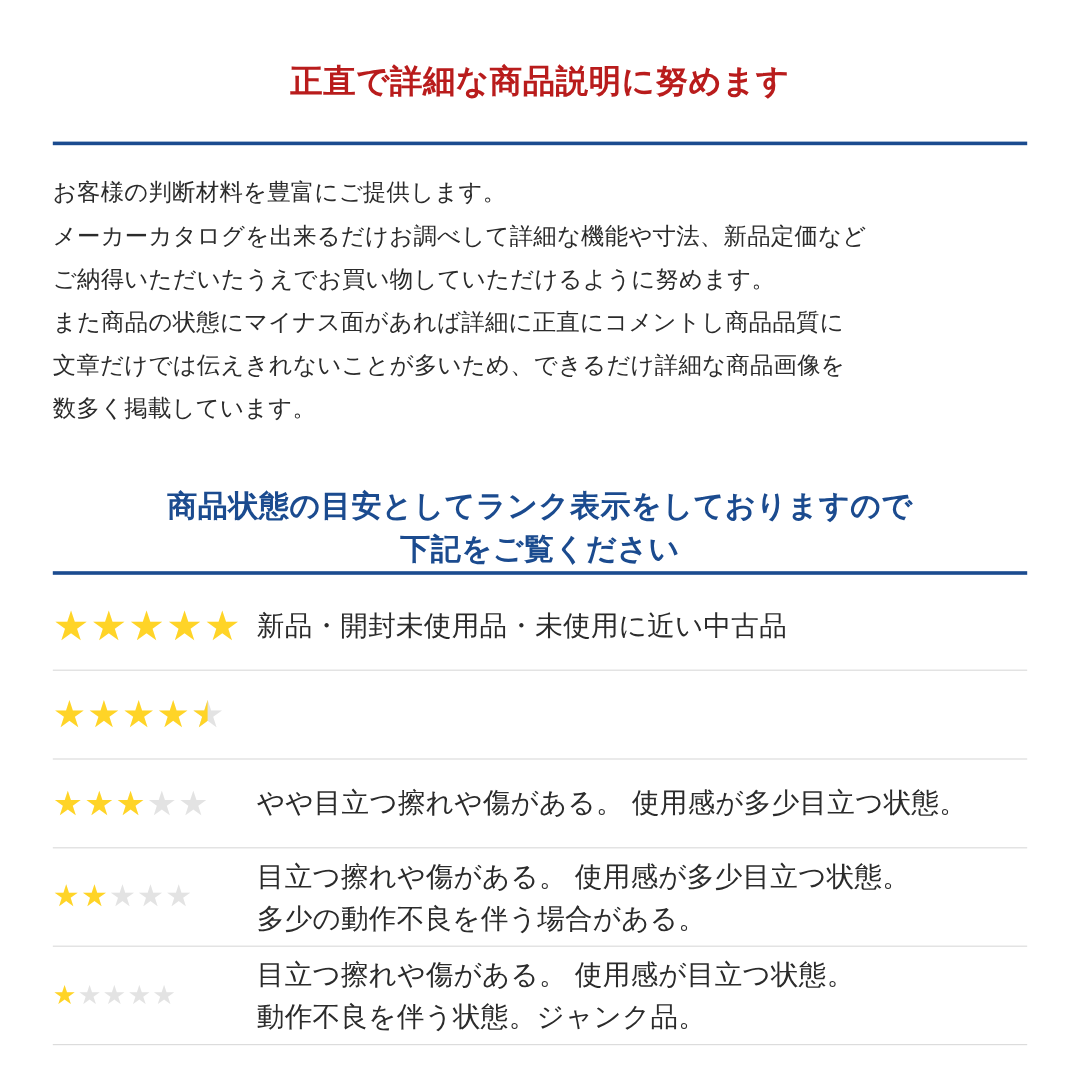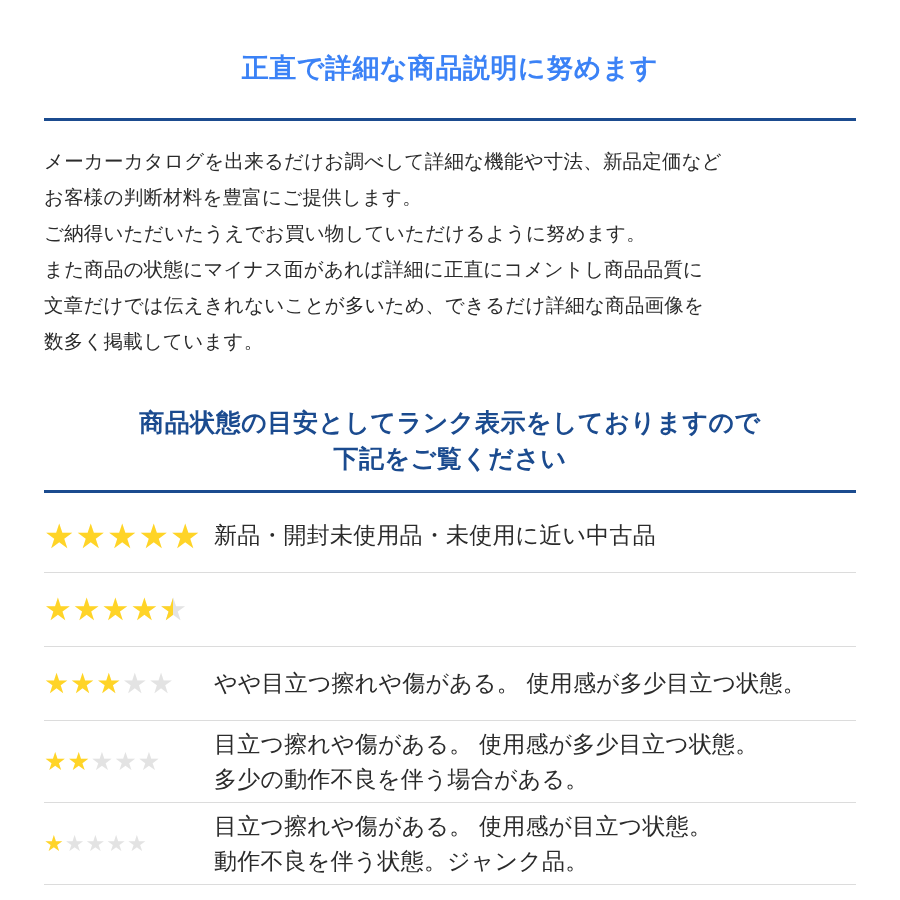--- a/index.html
+++ b/index.html
@@ -18,21 +18,21 @@
     position: relative;
     width: 900px;
     height: 900px;
     box-sizing: border-box;
     padding: 0 44px;
   }
 
   
   .headline {
     text-align: center;
-    color: #3b82f6;
+    color: #b91c1c;
     font-size: 27px;
     font-weight: bold;
     letter-spacing: 0.5px;
     padding-top: 32px;
     padding-bottom: 14px;
   }
   .rule {
     height: 3px;
     background: #1b4b8f;
     width: 100%;
@@ -52,21 +52,20 @@
   
   .subhead-wrap {
     margin-top: 44px;
   }
   .subhead {
     text-align: center;
     color: #1b4b8f;
     font-size: 25px;
     font-weight: bold;
     line-height: 1.45;
-    padding-bottom: 14px;
     letter-spacing: 0.5px;
   }
 
   
   .ranks {
     margin-top: 6px;
   }
   .rank-row {
     display: flex;
     align-items: center;
@@ -128,22 +127,22 @@
 </style>
 </head>
 <body>
 
 <div class="page">
 
   <h1 class="headline">正直で詳細な商品説明に努めます</h1>
   <div class="rule"></div>
 
   <div class="body-text">
+    <p>お客様の判断材料を豊富にご提供します。</p>
     <p>メーカーカタログを出来るだけお調べして詳細な機能や寸法、新品定価など</p>
-    <p>お客様の判断材料を豊富にご提供します。</p>
     <p>ご納得いただいたうえでお買い物していただけるように努めます。</p>
     <p>また商品の状態にマイナス面があれば詳細に正直にコメントし商品品質に</p>
     <p>文章だけでは伝えきれないことが多いため、できるだけ詳細な商品画像を</p>
     <p>数多く掲載しています。</p>
   </div>
 
   <div class="subhead-wrap">
     <div class="subhead">
       <span>商品状態の目安としてランク表示をしておりますので</span><br>
       <span>下記をご覧ください</span>

